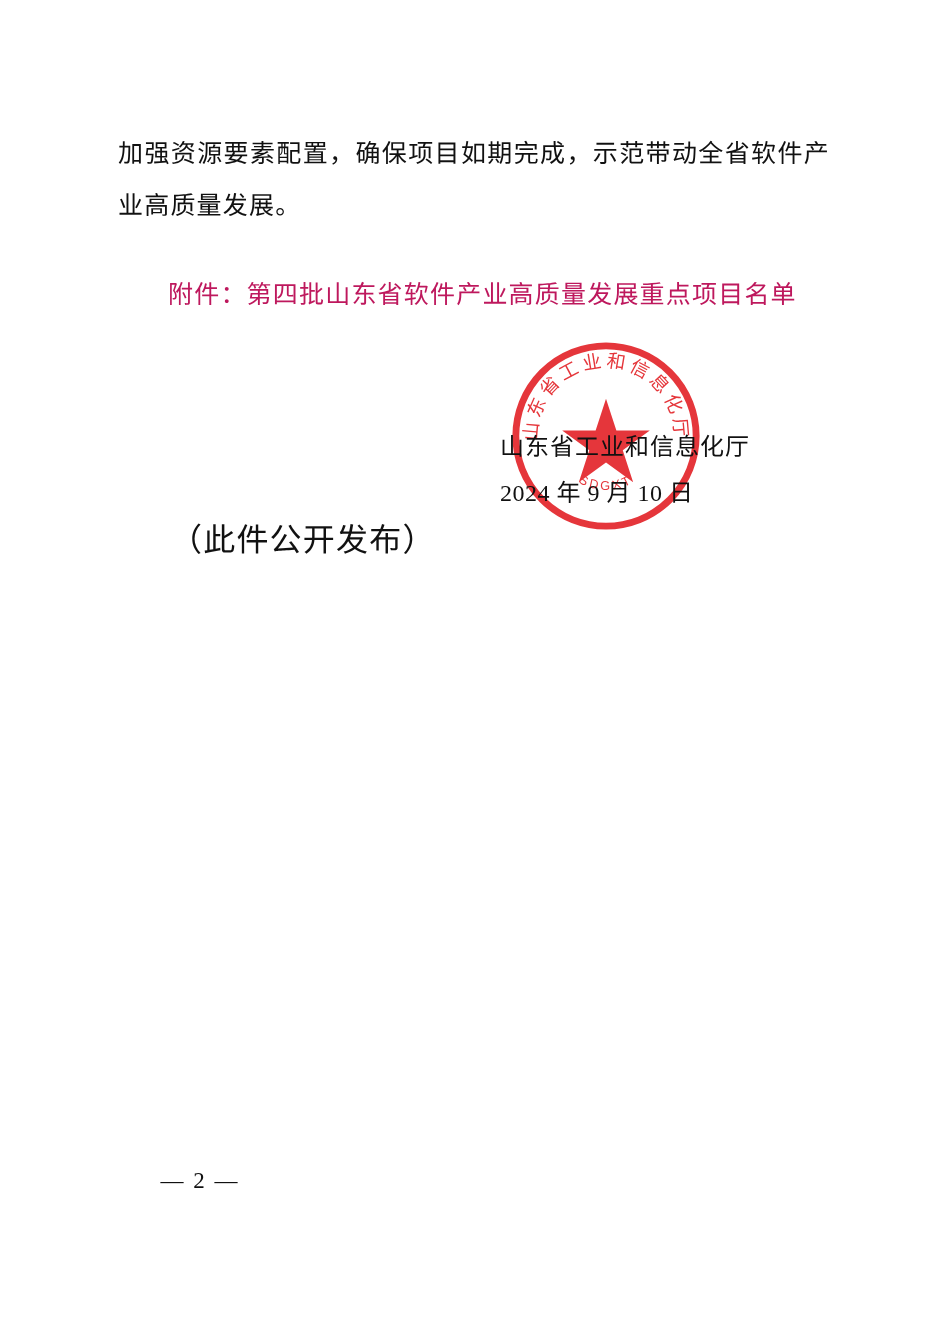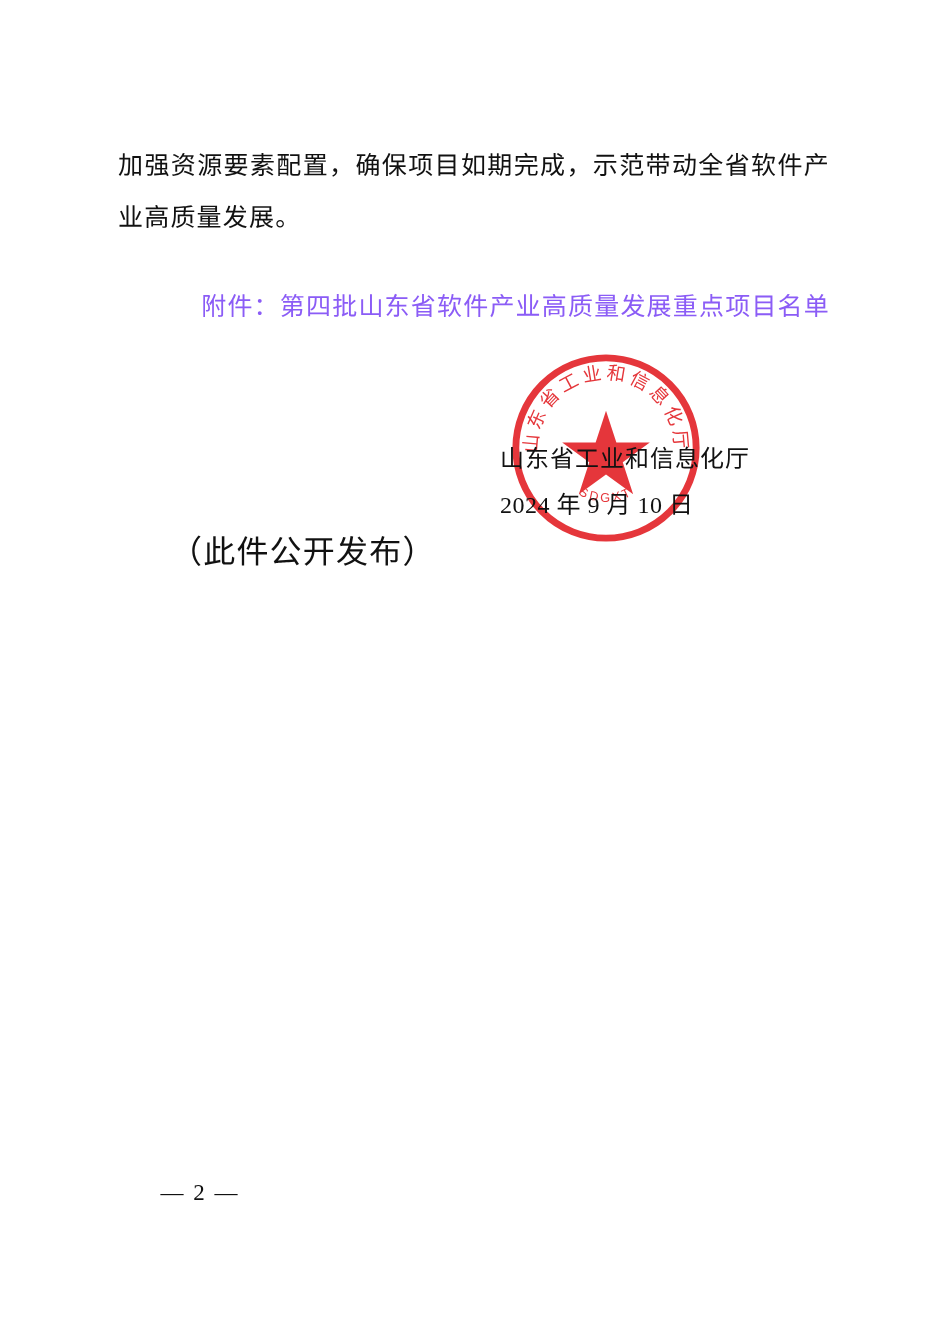--- a/index.html
+++ b/index.html
@@ -5,21 +5,21 @@
   html, body {
     margin: 0;
     padding: 0;
     background: #ffffff;
   }
   .page {
     position: relative;
     width: 945px;
     height: 1196px;
     background: #ffffff;
-    margin: 12px auto;
+    margin: 0 auto;
     overflow: hidden;
     font-family: "Liberation Serif", "DejaVu Serif", serif;
     color: #1a1a1a;
   }
 
   .body-text {
     position: absolute;
     left: 118px;
     top: 128px;
     width: 712px;
@@ -36,22 +36,21 @@
 
   .attachment-line {
     position: absolute;
     left: 118px;
     top: 272px;
     width: 712px;
     font-size: 25px;
     line-height: 46px;
     letter-spacing: 1.2px;
     text-indent: 50px;
-    color: #8b5cf6;
-    text-align: right;
+    color: #be185d;
   }
 
   .signature-block {
     position: absolute;
     left: 500px;
     top: 424px;
     width: 300px;
     font-size: 24px;
     line-height: 46px;
     letter-spacing: 1px;

